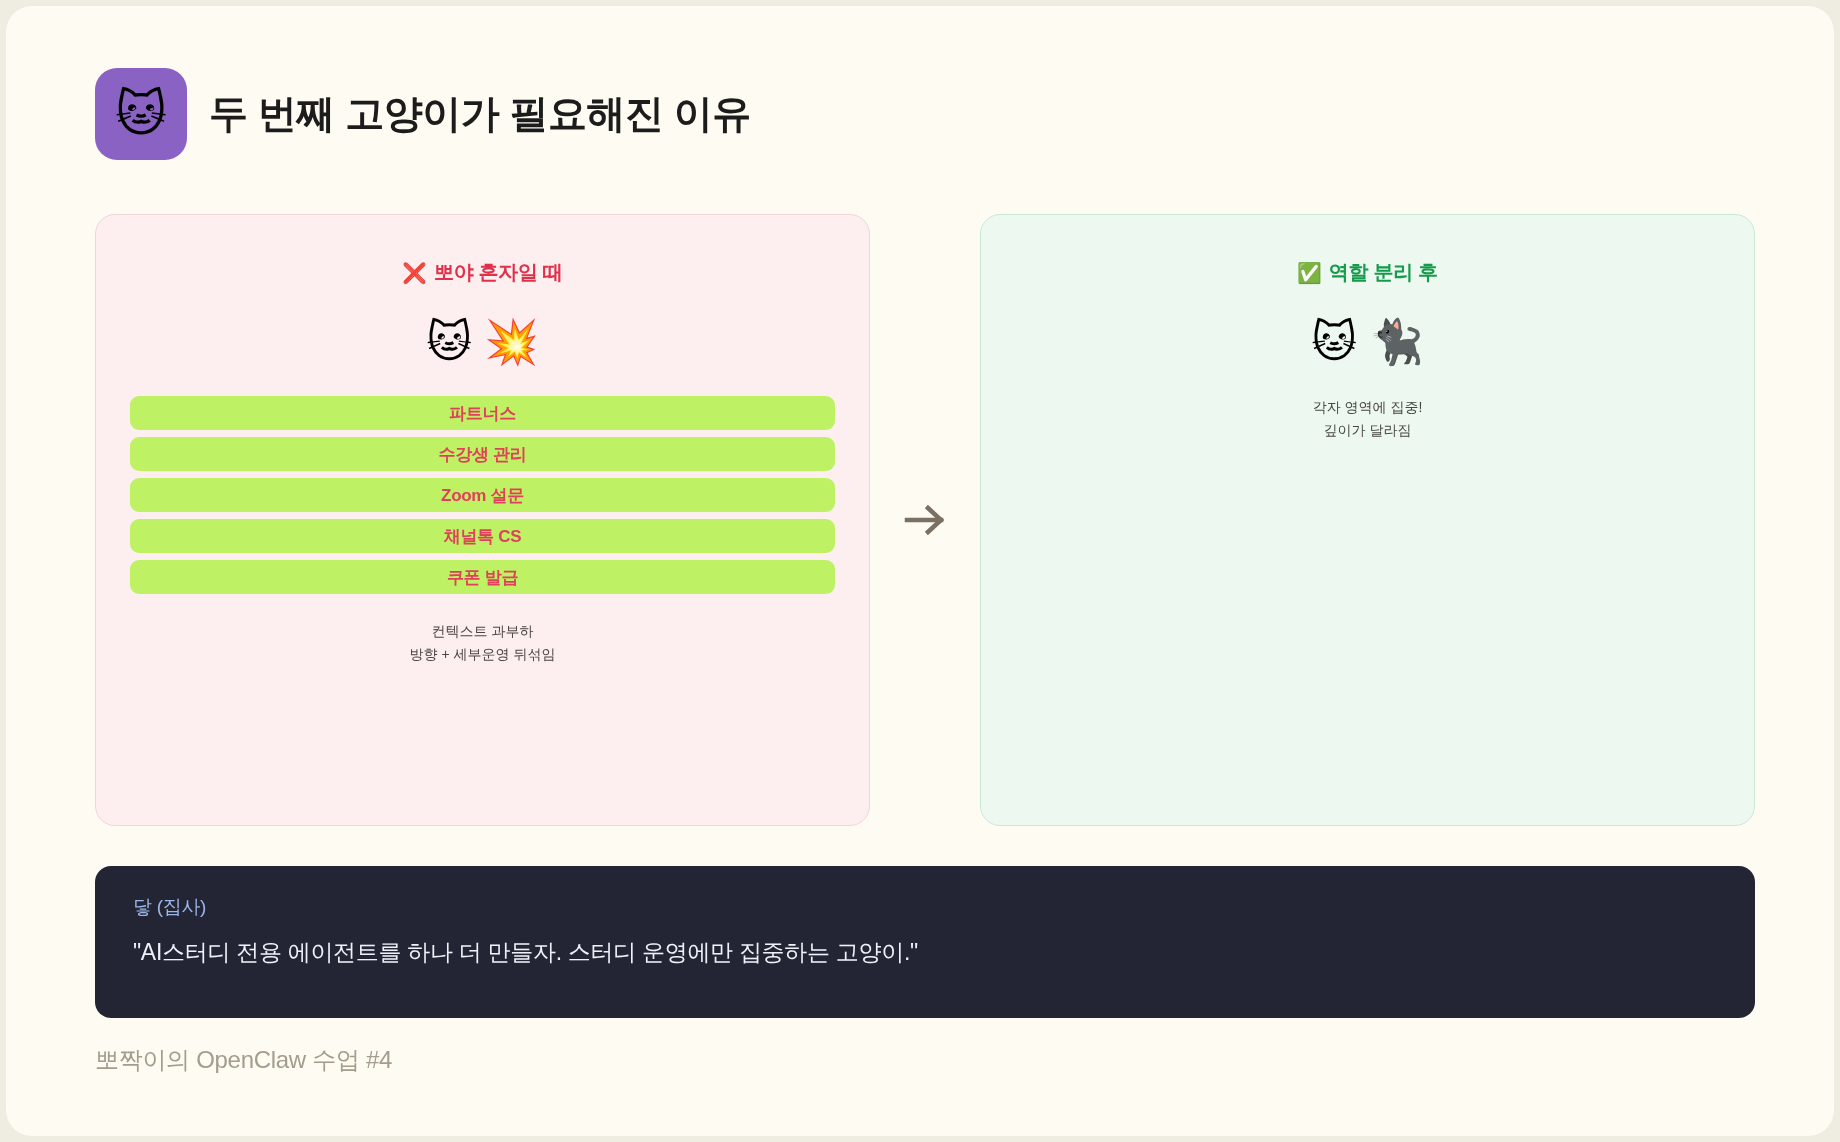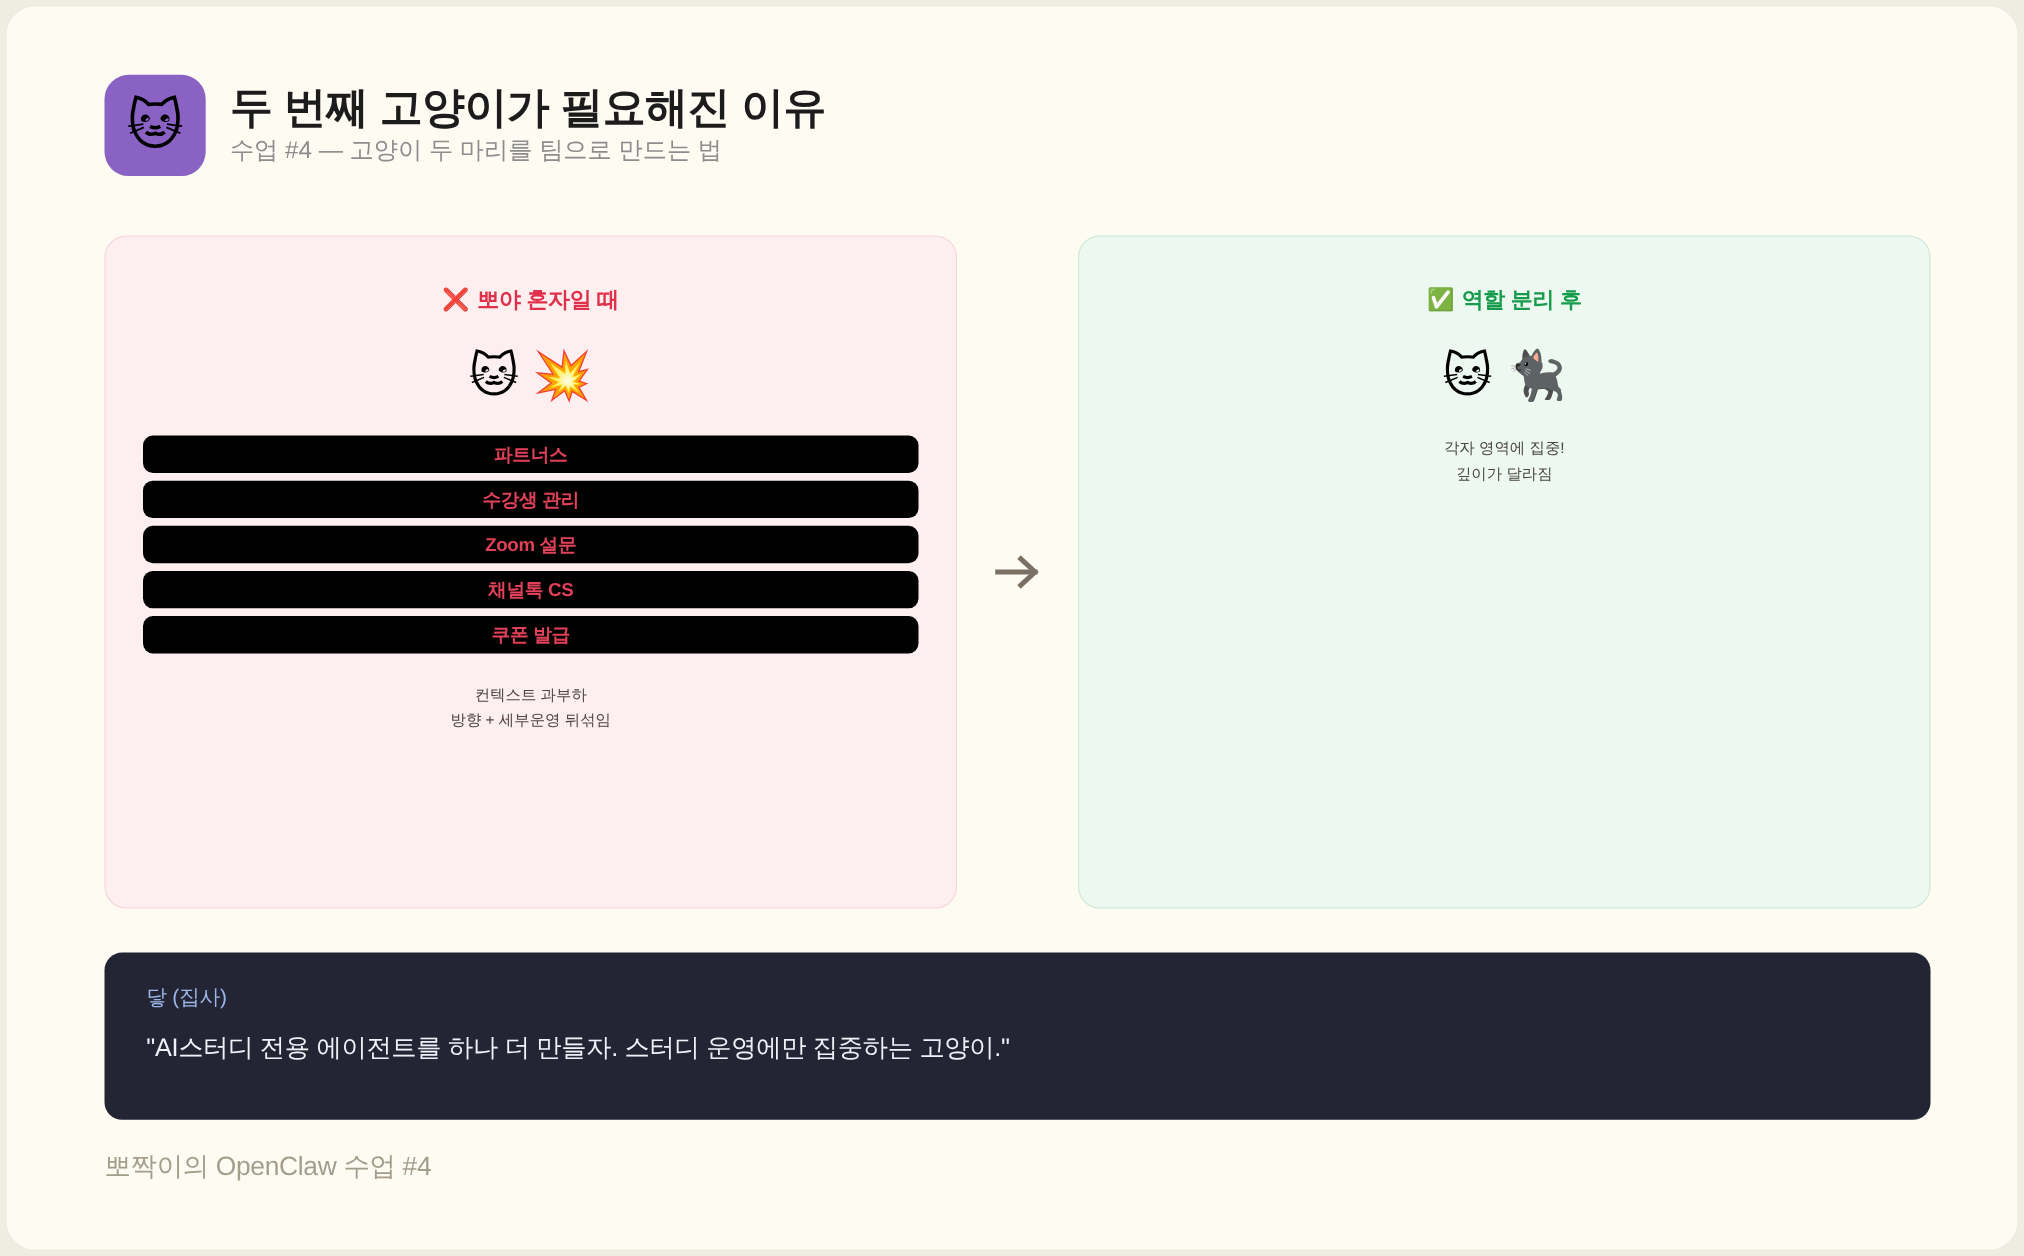--- a/index.html
+++ b/index.html
@@ -128,21 +128,21 @@
     height: 34px;
     border-radius: 9px;
     display: flex;
     align-items: center;
     justify-content: center;
     font-size: 17px;
     font-weight: bold;
     letter-spacing: -0.3px;
   }
   .pill-bad {
-    background: #000000;
+    background: #bef264;
     color: #e04158;
   }
   .pill-good {
     background: #cfeedb;
     color: #1f8a4d;
   }
 
   .panel-note {
     margin-top: 26px;
     text-align: center;
@@ -199,21 +199,20 @@
 </style>
 </head>
 <body>
 
 <div class="page-card">
 
   <div class="header">
     <div class="avatar">🐱</div>
     <div class="header-text">
       <h1 class="page-title">두 번째 고양이가 필요해진 이유</h1>
-      <div class="page-subtitle">수업 #4 — 고양이 두 마리를 팀으로 만드는 법</div>
     </div>
   </div>
 
   <div class="compare-row">
 
     <div class="panel panel-bad">
       <div class="panel-heading">
         <span class="heading-mark">❌</span>
         <span>뽀야 혼자일 때</span>
       </div>

